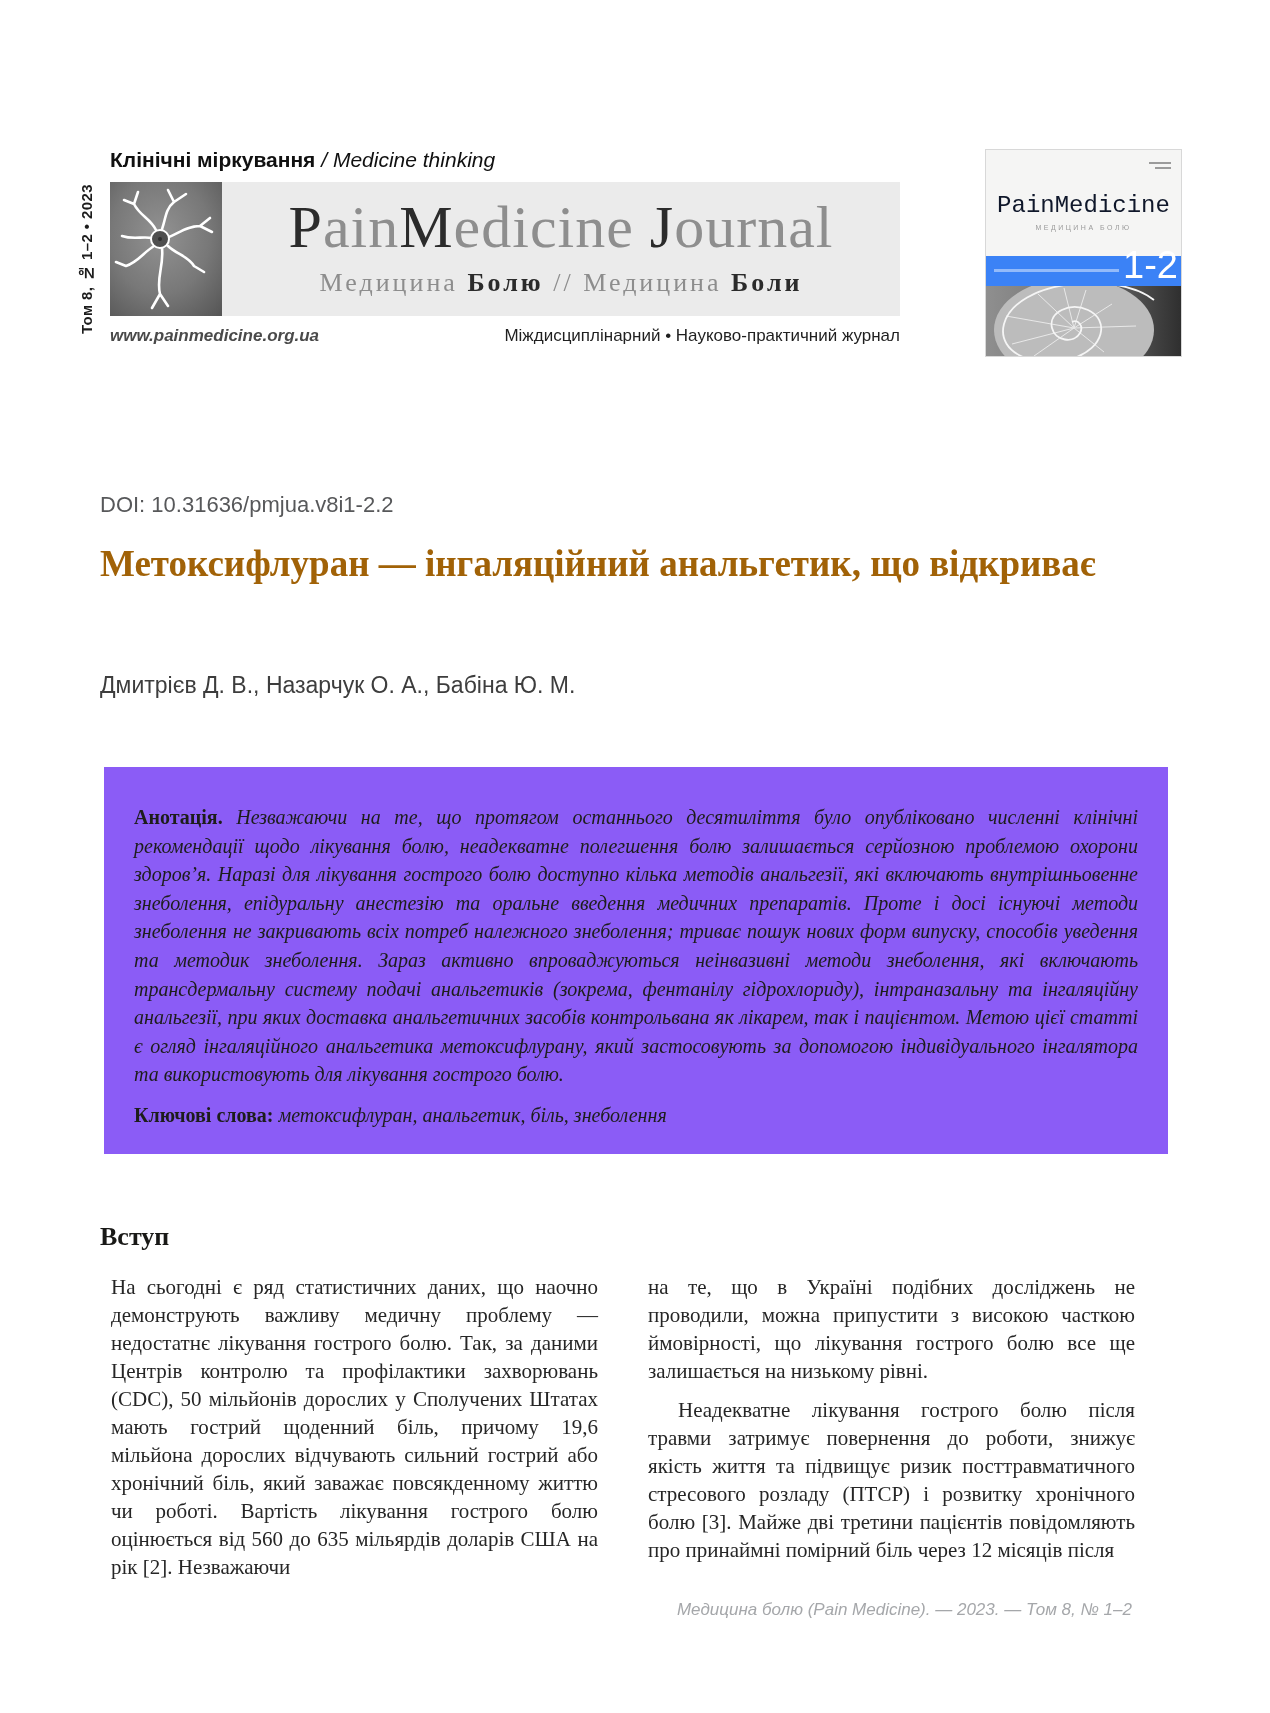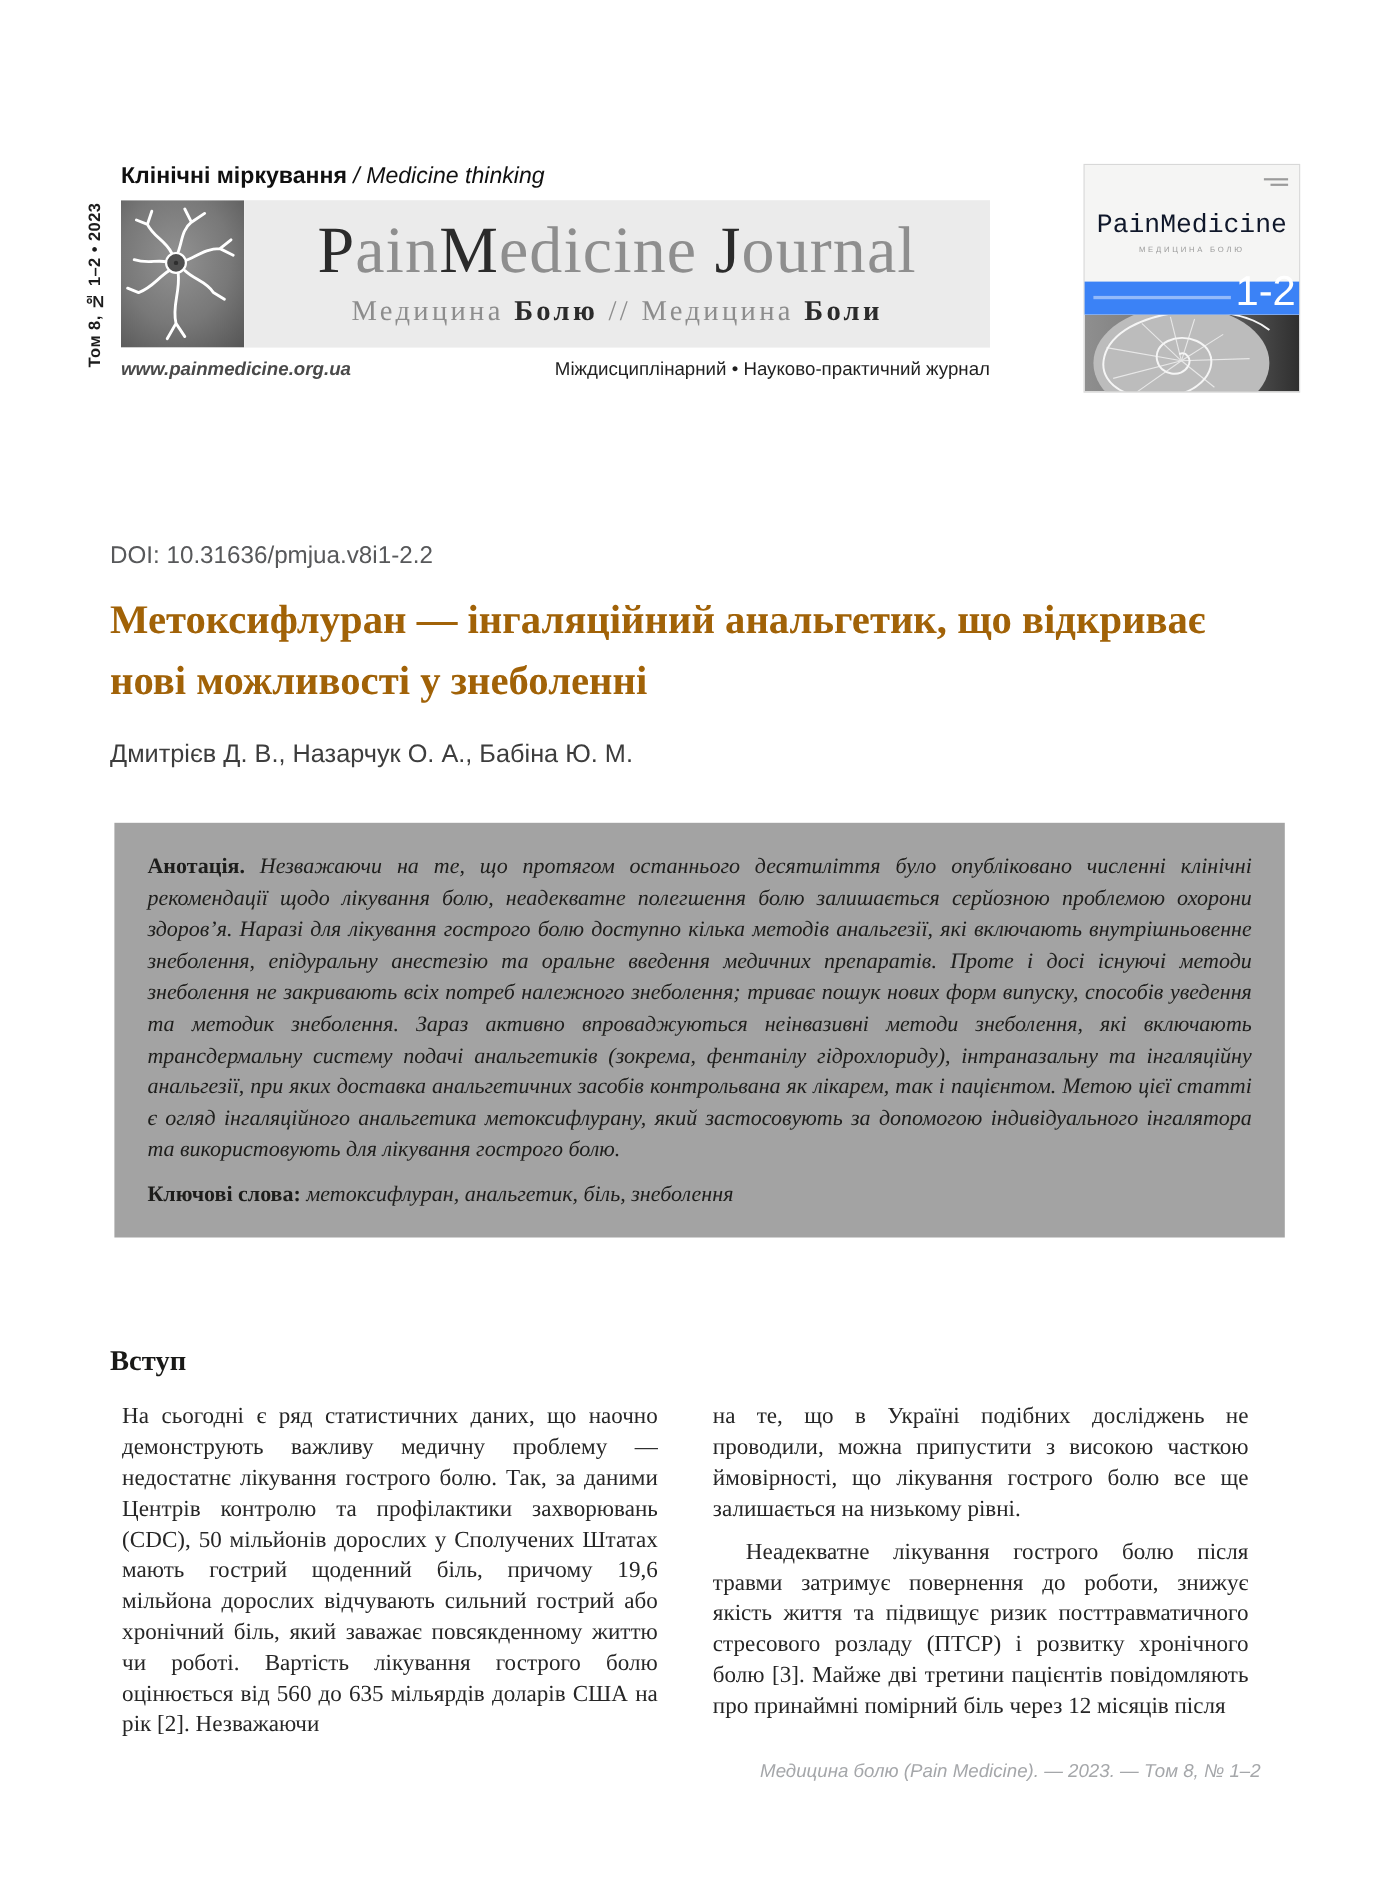--- a/index.html
+++ b/index.html
@@ -36,32 +36,32 @@
   .cover-sub{font-family:"Liberation Sans",sans-serif;font-size:7px;letter-spacing:2.5px;color:#9a9a9a;text-align:center;margin-top:5px}
   .cover-band{position:relative;height:30px;background:#3b82f6}
   .band-line{position:absolute;left:8px;top:13px;width:125px;height:3px;background:rgba(255,255,255,.45)}
   .cover-issue{position:absolute;right:3px;top:-10px;font-family:"Liberation Sans",sans-serif;font-size:38px;line-height:1;color:#fff;font-weight:500}
   .cover-shell{height:70px;overflow:hidden}
   
   .doi{position:absolute;left:100px;top:492px;font-family:"Liberation Sans",sans-serif;font-size:22px;color:#57585a}
   .title{position:absolute;left:100px;top:536px;width:1020px;font-weight:bold;font-size:37px;line-height:1.52;color:#a16207}
   .authors{position:absolute;left:100px;top:672px;font-family:"Liberation Sans",sans-serif;font-size:23px;color:#3d3d3d}
   .abstract{
-    position:absolute;left:104px;top:748px;width:1064px;min-height:365px;box-sizing:border-box;
-    background:#a3a3a3;padding:26px 30px 24px;font-size:20px;line-height:1.43;text-align:justify;
+    position:absolute;left:104px;top:767px;width:1064px;min-height:365px;box-sizing:border-box;
+    background:#8b5cf6;padding:36px 30px 24px;font-size:20px;line-height:1.43;text-align:justify;
     font-style:italic;color:#1d1d1b;
   }
   .ab-label,.kw-label{font-style:normal;font-weight:bold}
   .keywords{margin-top:12px}
   .intro-h{position:absolute;left:100px;top:1222px;font-weight:bold;font-size:26px;color:#191917}
   .cols{position:absolute;left:100px;top:1262px;width:1046px;display:flex;gap:28px}
   .col{width:509px;font-size:21px;line-height:28px;text-align:justify;color:#262626}
   .col p{margin:11px}
   .col p.indent{text-indent:30px}
-  .pfooter{position:absolute;left:100px;top:1600px;width:1046px;text-align:right;font-family:"Liberation Sans",sans-serif;font-style:italic;font-size:17px;color:#a5a7aa}
+  .pfooter{position:absolute;left:86px;top:1600px;width:1046px;text-align:right;font-family:"Liberation Sans",sans-serif;font-style:italic;font-size:17px;color:#a5a7aa}
 </style>
 </head>
 <body>
 
 <div class="section-line"><span class="section-ua">Клінічні міркування</span><span class="section-en"> / Medicine thinking</span></div>
 
 <div class="vol-vertical">Том 8, № 1–2 • 2023</div>
 
 <div class="neuron">
   <svg viewBox="0 0 112 134" width="112" height="134">
@@ -136,21 +136,20 @@
         <path d="M168,14 C130,-16 30,-6 18,38 C10,68 52,84 88,72 C118,62 124,34 102,24 C84,16 62,26 66,42 C69,55 88,58 94,47 C98,40 92,33 86,36"></path>
       </g>
     </svg>
   </div>
 </div>
 
 <div class="doi">DOI: 10.31636/pmjua.v8i1-2.2</div>
 
 <div class="title">
   <div>Метоксифлуран — інгаляційний анальгетик, що відкриває</div>
-  <div>нові можливості у знеболенні</div>
 </div>
 
 <div class="authors">Дмитрієв Д. В., Назарчук О. А., Бабіна Ю. М.</div>
 
 <div class="abstract">
   <div><span class="ab-label">Анотація.</span><span> Незважаючи на те, що протягом останнього десятиліття було опубліковано численні клінічні рекомендації щодо лікування болю, неадекватне полегшення болю залишається серйозною проблемою охорони здоров’я. Наразі для лікування гострого болю доступно кілька методів анальгезії, які включають внутрішньовенне знеболення, епідуральну анестезію та оральне введення медичних препаратів. Проте і досі існуючі методи знеболення не закривають всіх потреб належного знеболення; триває пошук нових форм випуску, способів уведення та методик знеболення. Зараз активно впроваджуються неінвазивні методи знеболення, які включають трансдермальну систему подачі анальгетиків (зокрема, фентанілу гідрохлориду), інтраназальну та інгаляційну анальгезії, при яких доставка анальгетичних засобів контрольвана як лікарем, так і пацієнтом. Метою цієї статті є огляд інгаляційного анальгетика метоксифлурану, який застосовують за допомогою індивідуального інгалятора та використовують для лікування гострого болю.</span></div>
   <div class="keywords"><span class="kw-label">Ключові слова:</span><span> метоксифлуран, анальгетик, біль, знеболення</span></div>
 </div>
 
 <div class="intro-h">Вступ</div>

